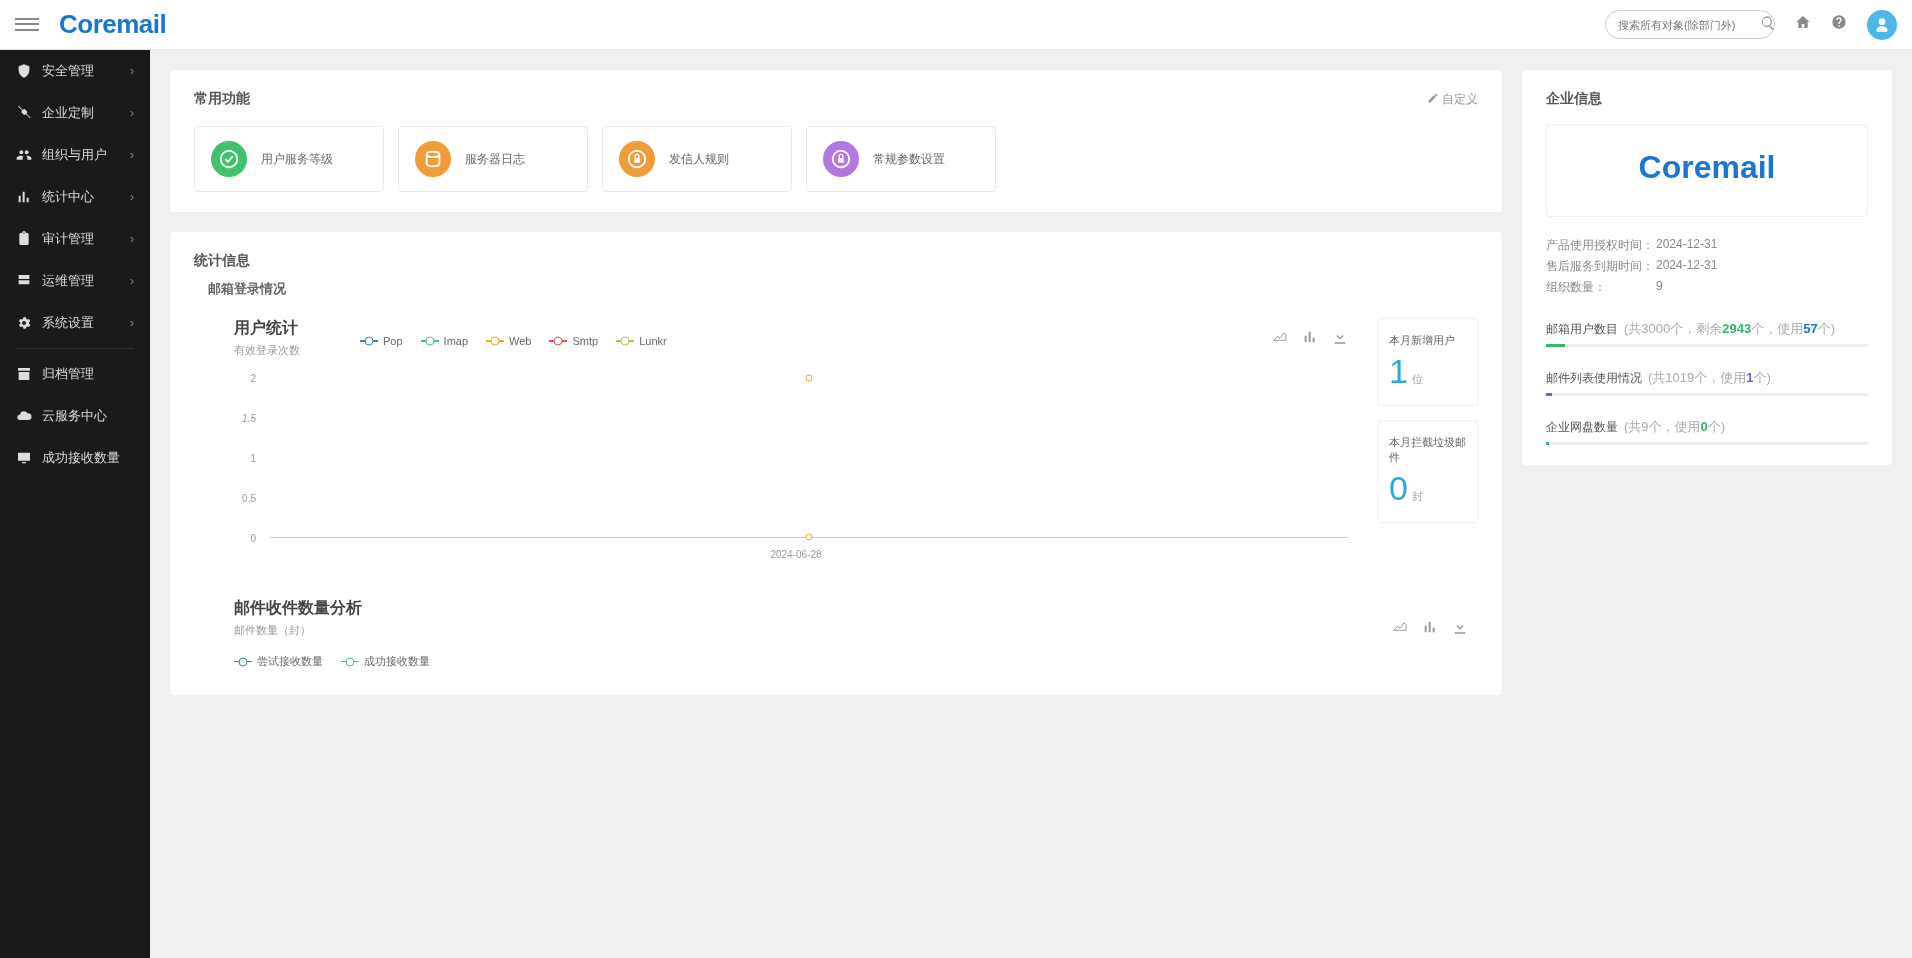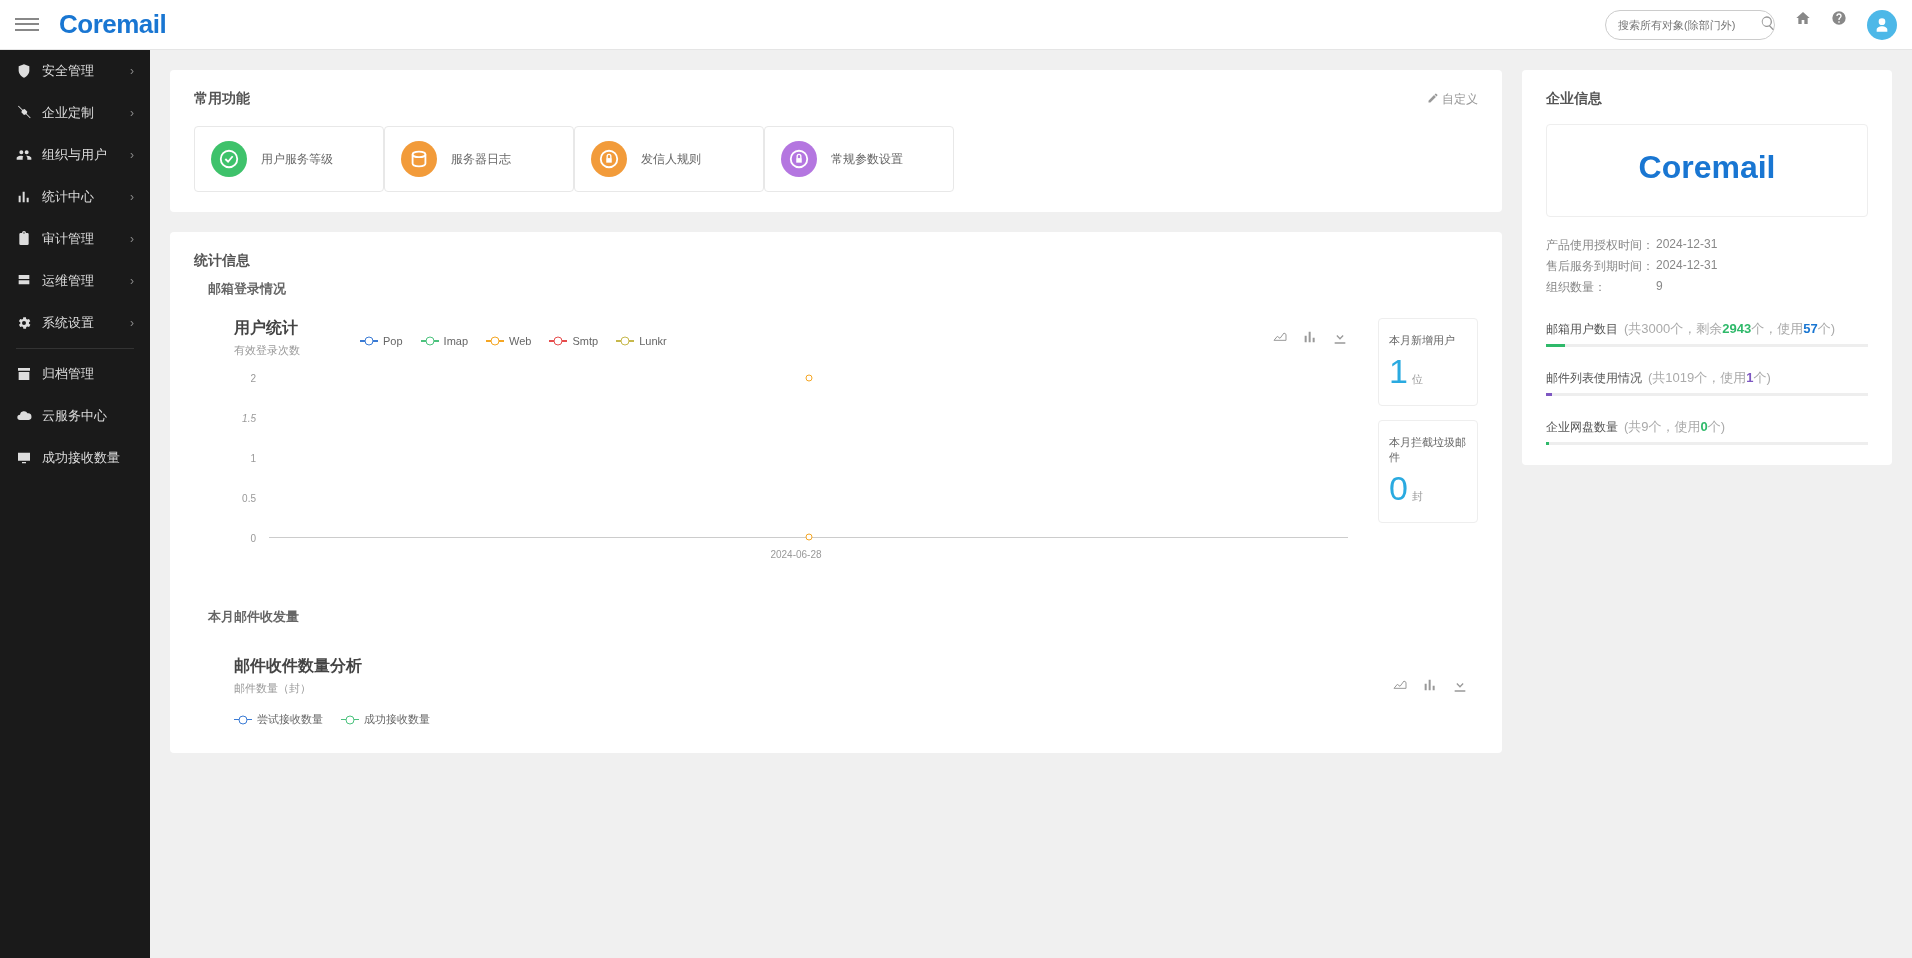--- a/index.html
+++ b/index.html
@@ -1,38 +1,38 @@
 <!DOCTYPE html>
 <html><head>
 <meta charset="utf-8">
 <style>
 * { margin: 0; padding: 0; box-sizing: border-box; }
 body { font-family: "Microsoft YaHei", Arial, sans-serif; background: #f0f0f0; color: #333; font-size: 13px; }
 .topbar { height: 50px; background: #fff; border-bottom: 1px solid #e5e5e5; display: flex; align-items: center; padding: 0 15px; position: fixed; top: 0; left: 0; right: 0; z-index: 100; }
 .hamburger { width: 24px; height: 24px; cursor: pointer; margin-right: 20px; color: #888; display:flex; flex-direction:column; justify-content:space-around; padding:4px 0;}
 .hamburger span{height:2px; background:#888; display:block;}
 .logo { font-size: 26px; font-weight: 600; color: #1976d2; letter-spacing: -0.5px; }
-.topbar-right { margin-left: auto; display: flex; gap: 20px; }
+.topbar-right { margin-left: auto; display: flex; align-items: center; gap: 20px; }
 .search-box { border: 1px solid #ccc; border-radius: 15px; padding: 4px 12px; display: flex; align-items: center; width: 170px; color:#999; }
 .search-box input { border: none; outline: none; font-size: 11px; flex: 1; color:#999;}
 .icon-btn { cursor: pointer; color: #888; font-size: 18px; }
 .avatar { width: 30px; height: 30px; border-radius: 50%; background: #4db8e8; display:flex; align-items:center; justify-content:center; color:#fff;}
 .sidebar { position: fixed; left: 0; top: 50px; bottom: 0; width: 150px; background: #1a1a1a; color: #ddd; overflow-y: auto; }
 .sidebar-item { padding: 12px 16px; display: flex; align-items: center; gap: 10px; cursor: pointer; font-size: 13px; }
 .sidebar-icon { width: 16px; display: inline-flex; justify-content: center; }
 .sidebar-chevron { margin-left: auto; font-size: 12px; color: #888; }
 .sidebar-divider { border-top: 1px solid #333; margin: 4px 16px; }
 .main { margin-left: 150px; margin-top: 50px; padding: 20px; display: flex; gap: 20px; }
 .left-col { flex: 1; display: flex; flex-direction: column; gap: 20px; }
 .right-col { width: 370px; }
 .panel { background: #fff; border-radius: 4px; padding: 20px 24px; }
 .panel-header { display: flex; align-items: center; margin-bottom: 18px; }
 .panel-title { font-size: 14px; font-weight: 600; color: #555; }
 .customize-link { margin-left: auto; color: #999; font-size: 12px; cursor: pointer; display:flex; align-items:center; gap:3px;}
-.tiles { display: flex; }
+.tiles { display: flex; gap: 14px; }
 .tile { flex: 0 0 190px; border: 1px solid #e8e8e8; border-radius: 4px; padding: 14px 16px; display: flex; align-items: center; gap: 14px; cursor: pointer; }
 .tile-icon { width: 36px; height: 36px; border-radius: 50%; display: flex; align-items: center; justify-content: center; }
 .tile-icon svg { width: 22px; height: 22px; }
 .tile-label { font-size: 12px; color: #666; }
 .stats-section-title { font-size: 13px; font-weight: 600; color: #666; margin: 10px 0 20px 14px; }
 .chart-area { display: flex; gap: 20px; }
 .chart-main { flex: 1; }
 .chart-header { display: flex; align-items: center; padding: 0 10px 10px 40px; }
 .chart-titles { }
 .chart-title { font-size: 16px; font-weight: 600; color: #444; }
@@ -323,21 +323,20 @@
               <div class="stat-label">本月新增用户</div>
               <div class="stat-value">1<span class="stat-unit">位</span></div>
             </div>
             <div class="stat-box">
               <div class="stat-label">本月拦截垃圾邮件</div>
               <div class="stat-value">0<span class="stat-unit">封</span></div>
             </div>
           </div>
       </div>
 
-      <div class="stats-section-title" style="margin-top:40px">本月邮件收发量</div>
       <div class="second-chart-header">
         <div class="chart-titles">
           <div class="chart-title">邮件收件数量分析</div>
           <div class="chart-subtitle">邮件数量（封）</div>
         </div>
         <div class="chart-actions" style="margin-left:auto">
           <span><svg class="ico" viewBox="0 0 24 24">
                 <path d="M3 17l5-6 4 3 6-8 3 2v9H3z" fill="none" stroke="currentColor" stroke-width="1.5"></path>
               </svg></span>
           <span><svg class="ico" viewBox="0 0 24 24">

